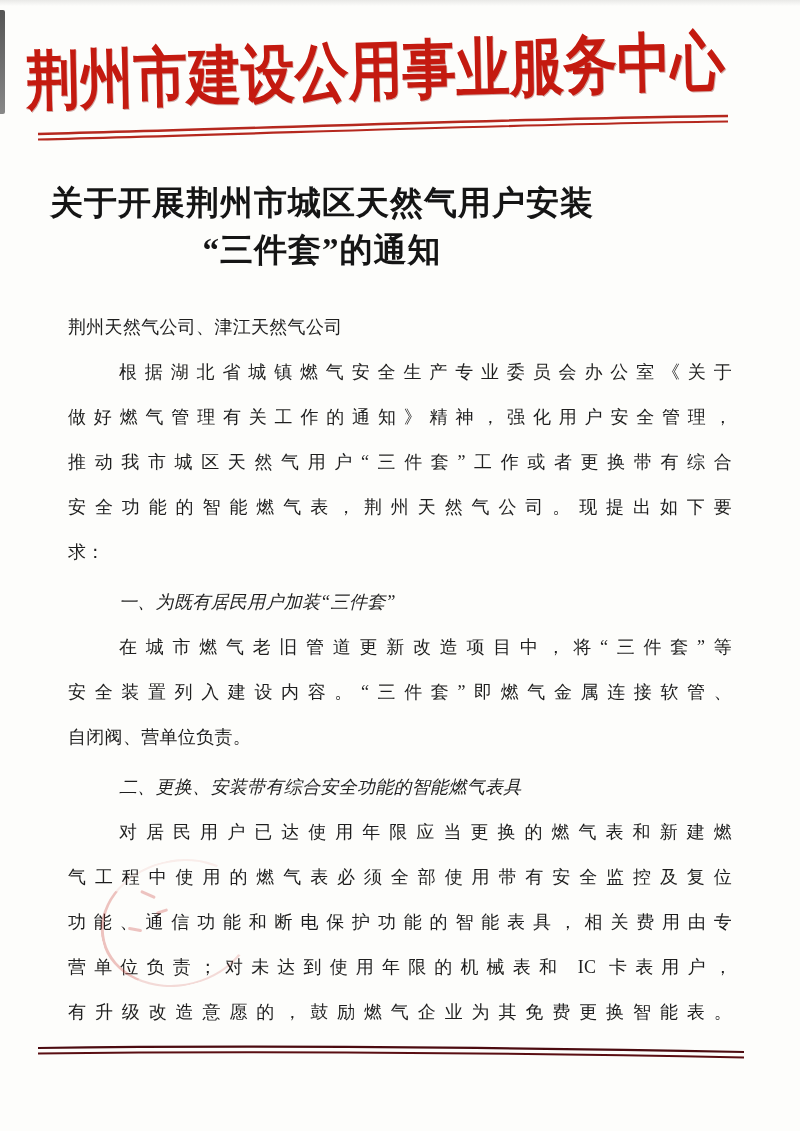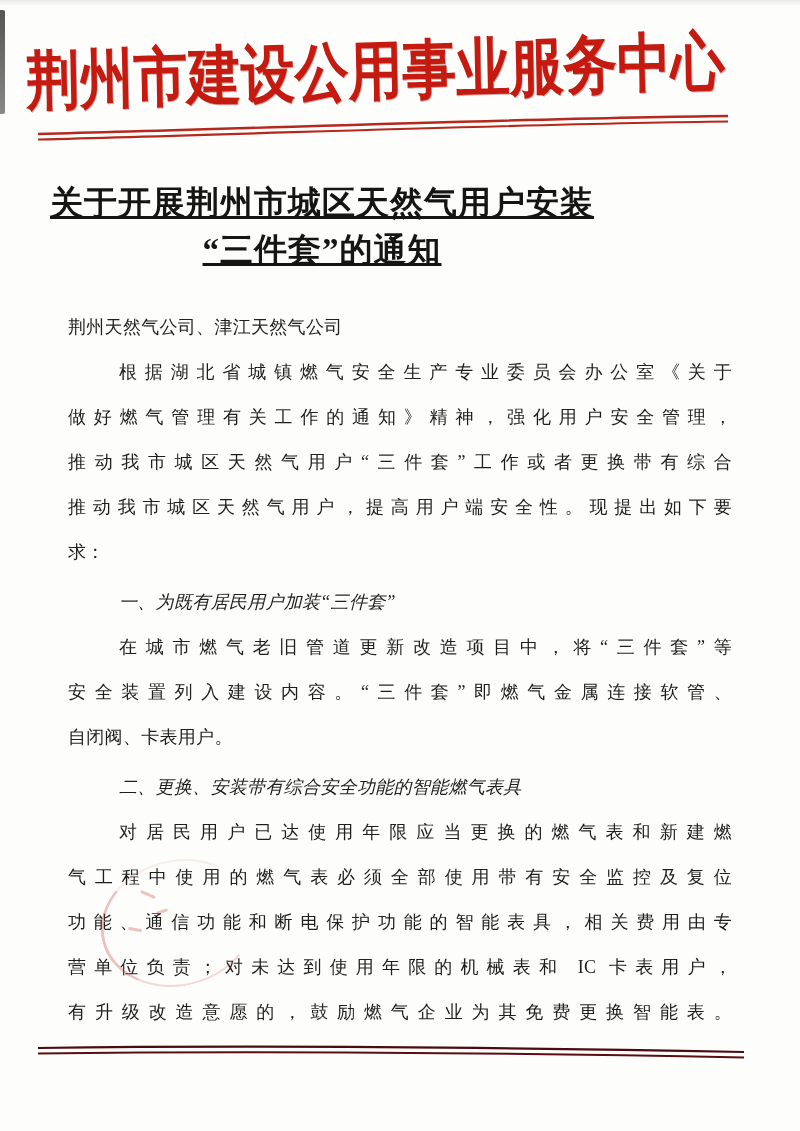--- a/index.html
+++ b/index.html
@@ -28,21 +28,21 @@
     font-size: 64px; line-height: 76px; font-weight: 700;
     color: #c41a10; white-space: nowrap;
     text-shadow: 1px 1px 0 rgba(126,15,8,0.35);
     transform: scaleX(0.84) rotate(-1.4deg);
     transform-origin: left center;
   }
   .letterhead-rule { position: absolute; left: 34px; top: 112px; }
   .doc-title {
     position: absolute; left: 0; top: 180px; width: 644px;
     text-align: center; font-size: 33px; line-height: 47px;
-    font-weight: 700; color: #151515; letter-spacing: 1px; text-decoration: underline;
+    font-weight: 700; color: #151515; letter-spacing: 1px;
   }
   .body-block {
     position: absolute; left: 68px; top: 305px; width: 664px;
     font-size: 18px; line-height: 45px; color: #1e1e1e;
     letter-spacing: 0.3px;
   }
   .line { white-space: pre-wrap; }
   .line.indent { padding-left: 51px; }
   .line.justify { text-align: justify; text-align-last: justify; text-justify: inter-character; font-family: Liberation Serif, serif; }
   .line.gap { margin-top: 5px; font-style: italic; }
@@ -82,26 +82,26 @@
     <div>关于开展荆州市城区天然气用户安装</div>
     <div>“三件套”的通知</div>
   </div>
 
   <div class="body-block">
     <div class="line">荆州天然气公司、津江天然气公司</div>
     <div>
         <div class="line indent justify">根据湖北省城镇燃气安全生产专业委员会办公室《关于</div>
         <div class="line justify">做好燃气管理有关工作的通知》精神，强化用户安全管理，</div>
         <div class="line justify">推动我市城区天然气用户“三件套”工作或者更换带有综合</div>
-        <div class="line justify">推动我市城区天然气用户，提高用户端安全性。现提出如下要</div>
+        <div class="line justify">安全功能的智能燃气表，荆州天然气公司。现提出如下要</div>
         <div class="line">求：</div>
         <div class="line indent gap">一、为既有居民用户加装“三件套”</div>
         <div class="line indent justify">在城市燃气老旧管道更新改造项目中，将“三件套”等</div>
         <div class="line justify">安全装置列入建设内容。“三件套”即燃气金属连接软管、</div>
-        <div class="line">自闭阀、卡表用户。</div>
+        <div class="line">自闭阀、营单位负责。</div>
         <div class="line indent gap">二、更换、安装带有综合安全功能的智能燃气表具</div>
         <div class="line indent justify">对居民用户已达使用年限应当更换的燃气表和新建燃</div>
         <div class="line justify">气工程中使用的燃气表必须全部使用带有安全监控及复位</div>
         <div class="line justify">功能、通信功能和断电保护功能的智能表具，相关费用由专</div>
         <div class="line justify">营单位负责；对未达到使用年限的机械表和 IC 卡表用户，</div>
         <div class="line justify">有升级改造意愿的，鼓励燃气企业为其免费更换智能表。</div>
       </div>
   </div>
 
   <div class="seal-bleed"></div>

